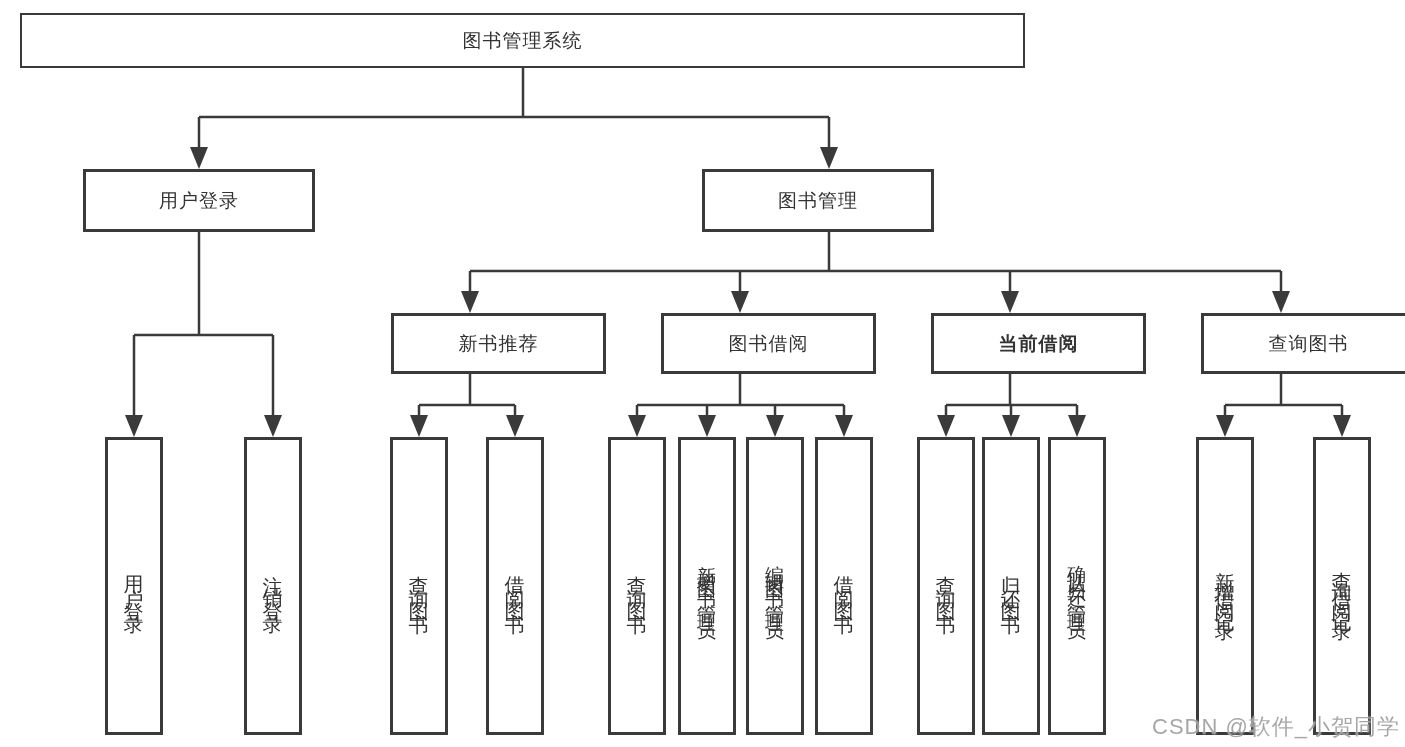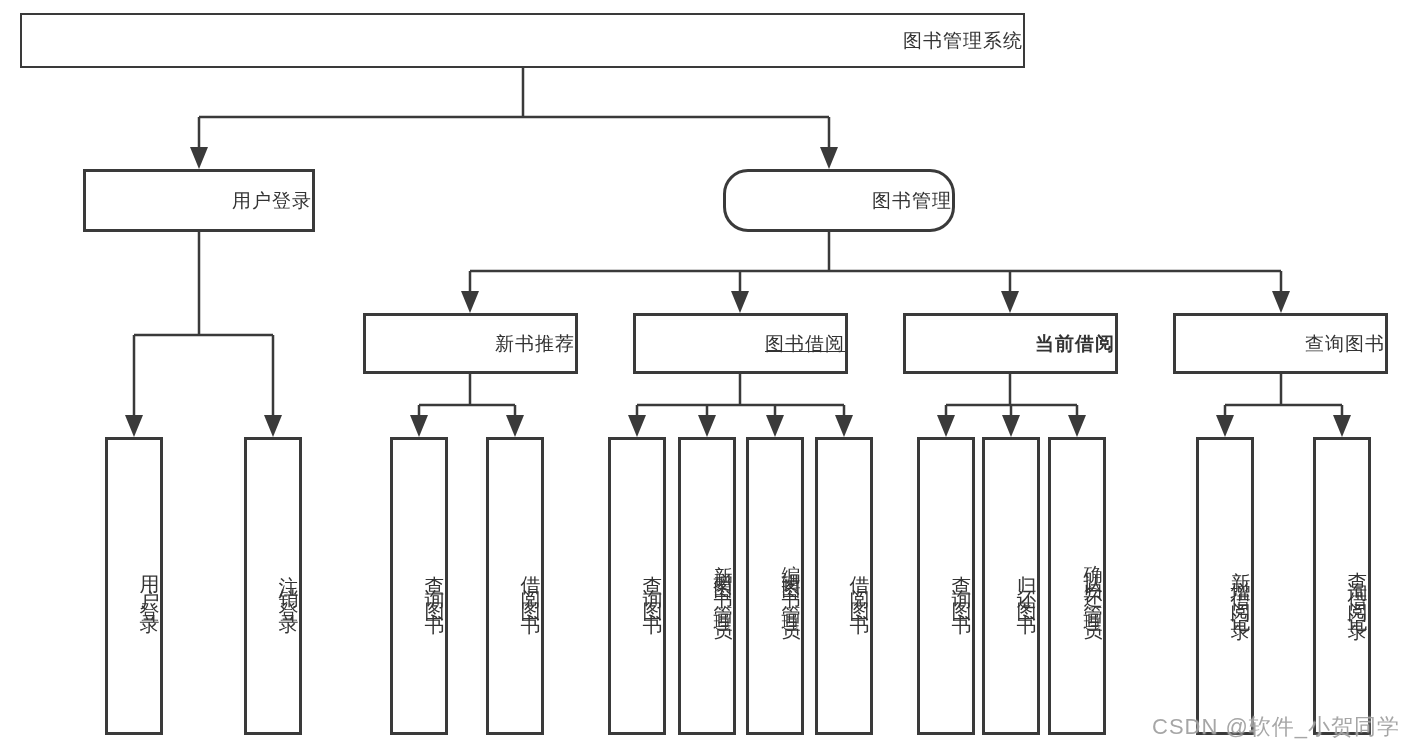--- a/index.html
+++ b/index.html
@@ -21,36 +21,37 @@
     width: 1405px; height: 747px;
     z-index: 1;
   }
   .node {
     position: absolute;
     background: #ffffff;
     border: 3px solid #3a3a3a;
     box-sizing: border-box;
     display: flex;
     align-items: center;
-    justify-content: flex-end;
+    justify-content: center;
     color: #333333;
     z-index: 2;
   }
   .node.root {
     left: 20px; top: 13px;
     width: 1005px; height: 55px;
     border-width: 2px;
   }
   .node.lvl2 {
     width: 232px; height: 63px;
     top: 169px;
   }
   .node.lvl3 {
     width: 215px; height: 61px;
     top: 313px;
+    margin-left: 28px;
   }
   .hlabel {
     font-size: 19px;
     letter-spacing: 1px;
     white-space: nowrap;
   }
   .node.leaf {
     width: 58px; height: 298px;
     top: 437px;
   }
@@ -120,28 +121,28 @@
     </g>
   </svg>
 
   <div class="node root">
     <span class="hlabel">图书管理系统</span>
   </div>
 
   <div class="node lvl2" style="left:83px;">
     <span class="hlabel">用户登录</span>
   </div>
-  <div class="node lvl2" style="left:723px;border-radius:25px;">
+  <div class="node lvl2" style="left:702px;">
     <span class="hlabel">图书管理</span>
   </div>
 
   <div class="node lvl3" style="left:363px;">
     <span class="hlabel">新书推荐</span>
   </div>
-  <div class="node lvl3" style="left:633px;text-decoration:underline;">
+  <div class="node lvl3" style="left:633px;">
     <span class="hlabel">图书借阅</span>
   </div>
   <div class="node lvl3" style="left:903px;font-weight:bold;">
     <span class="hlabel">当前借阅</span>
   </div>
   <div class="node lvl3" style="left:1173px;">
     <span class="hlabel">查询图书</span>
   </div>
 
   <div class="node leaf" style="left:105px;">

